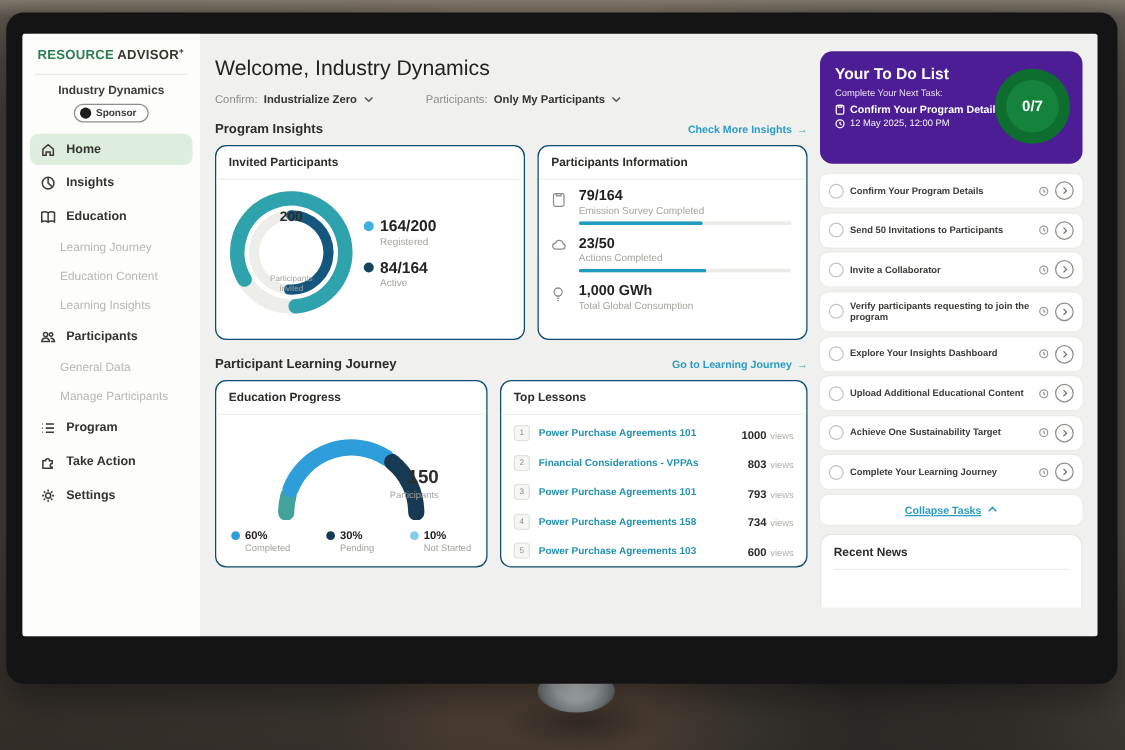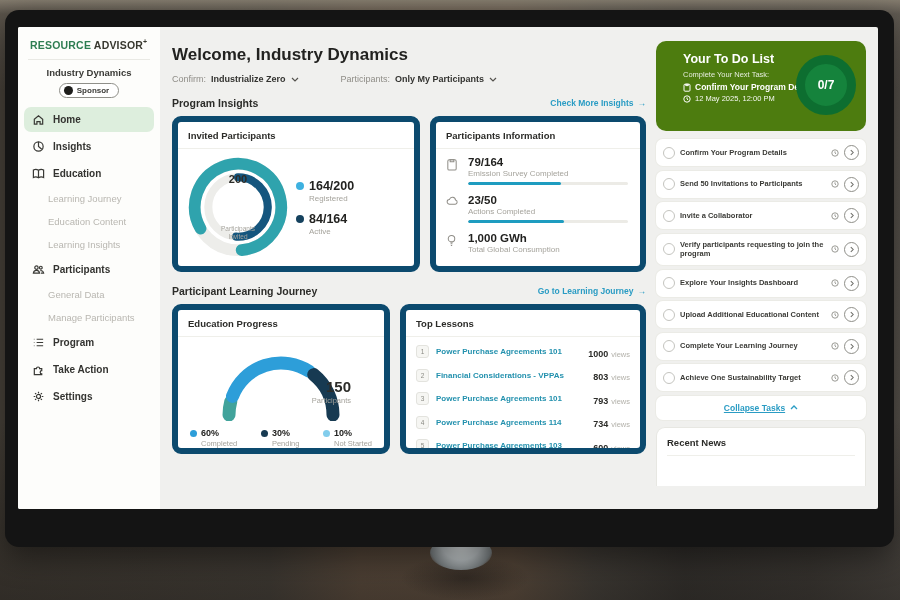--- a/index.html
+++ b/index.html
@@ -30,32 +30,32 @@
   .badge .bdot{width:9px;height:9px;border-radius:50%;background:#1d1d1b;display:inline-block;}
   .nav{display:flex;flex-direction:column;}
   .nav-item{display:flex;align-items:center;gap:8px;padding:6px 8px;margin:1px 6px;font-size:10px;font-weight:700;color:#333330;border-radius:7px;cursor:pointer;}
   .nav-item.active{background:#ddeedd;}
   .nav-item svg{flex:none;}
   .nav-sub{padding:6px 12px 6px 30px;font-size:9.5px;color:#b9b7b1;cursor:pointer;}
 
   
   .main{flex:1;padding:10px 12px 0 12px;box-sizing:border-box;display:flex;gap:10px;}
   .left-col{width:474px;flex:none;}
-  .page-title{font-size:17px;font-weight:700;color:#222220;margin:8px 0 9px;}
+  .page-title{font-size:17px;font-weight:400;color:#222220;margin:8px 0 9px;}
   .filters{display:flex;gap:42px;align-items:center;}
   .filter{display:flex;align-items:center;gap:5px;cursor:pointer;}
   .f-label{font-size:9px;color:#8f8d87;}
   .f-value{font-size:9px;font-weight:800;color:#333330;}
 
   .section-head{display:flex;justify-content:space-between;align-items:center;margin:13px 0 7px;}
   .section-title{font-size:10.5px;font-weight:800;color:#2c2c29;}
   .section-link{font-size:8.5px;font-weight:700;color:#2a9cc4;cursor:pointer;display:flex;align-items:center;gap:4px;}
 
   .cards-row{display:flex;gap:10px;}
-  .card{background:#fff;border:6px solid #0c4a6e;border-radius:9px;box-sizing:border-box;overflow:hidden;}
+  .card{background:#fff;border:1px solid #0c4a6e;border-radius:9px;box-sizing:border-box;overflow:hidden;}
   .card-title{font-size:9.5px;font-weight:800;color:#2c2c29;padding:8px 10px 7px;border-bottom:1px solid #efefea;}
 
   
   .card-invited{width:248px;height:156px;}
   .inv-body{display:flex;align-items:center;padding:4px 6px;gap:4px;}
   .donut-wrap{position:relative;width:108px;height:108px;flex:none;}
   .donut-center{position:absolute;inset:0;display:flex;flex-direction:column;align-items:center;justify-content:center;text-align:center;gap:40px;}
   .donut-center .dc-val{font-size:11px;font-weight:800;color:#2c2c29;}
   .donut-center .dc-lab{font-size:6.5px;color:#a5a39c;width:52px;line-height:1.3;}
   .leg-item{margin:9px 0;}
@@ -87,21 +87,21 @@
   
   .card-lessons{flex:1;height:150px;}
   .lesson-row{display:flex;align-items:center;gap:7px;padding:3px 10px;height:17.5px;}
   .rank{width:11px;height:11px;flex:none;border:1px solid #e3e3de;background:#f6f6f3;border-radius:3px;font-size:6.5px;color:#8a8a84;display:flex;align-items:center;justify-content:center;}
   .lesson-title{flex:1;font-size:8px;font-weight:700;color:#2391ae;cursor:pointer;white-space:nowrap;overflow:hidden;}
   .views-num{font-size:9px;font-weight:800;color:#2c2c29;}
   .views-suffix{font-size:7.5px;color:#b2b0a9;margin-left:3px;}
 
   
   .todo-col{flex:1;display:flex;flex-direction:column;padding-top:4px;}
-  .todo-hero{position:relative;background:#4d7c0f;border-radius:10px;color:#fff;padding:11px 27px;height:90px;box-sizing:border-box;flex:none;}
+  .todo-hero{position:relative;background:#4c1d95;border-radius:10px;color:#fff;padding:11px 12px;height:90px;box-sizing:border-box;flex:none;}
   .th-title{font-size:12.5px;font-weight:800;}
   .th-sub{font-size:7.5px;color:rgba(255,255,255,.85);margin:4px 0 3px;}
   .th-task,.th-time{display:flex;align-items:center;gap:4px;font-size:8.5px;font-weight:700;margin-top:2px;max-width:135px;}
   .th-time{font-size:7.5px;font-weight:400;color:rgba(255,255,255,.95);}
   .ring{position:absolute;right:10px;top:14px;width:42px;height:42px;border:9px solid #0d6e30;border-radius:50%;display:flex;align-items:center;justify-content:center;font-size:12px;font-weight:800;color:#fff;background:#15833c;}
 
   .tasks{display:flex;flex-direction:column;gap:4.5px;margin-top:8px;}
   .task{background:#fff;border-radius:7px;padding:6px 7px;display:flex;align-items:center;gap:5px;box-shadow:0 0 0 1px #ebebe6;}
   .chk{width:10px;height:10px;flex:none;border:1.5px solid #c4c4bf;border-radius:50%;cursor:pointer;}
   .task-label{flex:1;font-size:7.5px;font-weight:700;color:#3a3a36;line-height:1.3;}
@@ -384,21 +384,21 @@
               <span class="lesson-title">Financial Considerations - VPPAs</span>
               <span><span class="views-num">803</span><span class="views-suffix">views</span></span>
             </div>
             <div class="lesson-row">
               <span class="rank">3</span>
               <span class="lesson-title">Power Purchase Agreements 101</span>
               <span><span class="views-num">793</span><span class="views-suffix">views</span></span>
             </div>
             <div class="lesson-row">
               <span class="rank">4</span>
-              <span class="lesson-title">Power Purchase Agreements 114</span>
+              <span class="lesson-title">Power Purchase Agreements 158</span>
               <span><span class="views-num">734</span><span class="views-suffix">views</span></span>
             </div>
             <div class="lesson-row">
               <span class="rank">5</span>
               <span class="lesson-title">Power Purchase Agreements 103</span>
               <span><span class="views-num">600</span><span class="views-suffix">views</span></span>
             </div>
           </div>
         </div>
       </div>
@@ -517,36 +517,36 @@
                 </svg>
               </span>
           <span class="go">
                 <svg width="4" height="7" viewBox="0 0 5 8" fill="none" stroke="#6d6d68" stroke-width="1.3">
                   <path d="M1 1l3 3-3 3"></path>
                 </svg>
               </span>
         </div>
         <div class="task">
           <span class="chk"></span>
+          <span class="task-label">Achieve One Sustainability Target</span>
+          <span class="t-clock">
+                <svg width="8" height="8" viewBox="0 0 8 8" fill="none" stroke="#9a9a94" stroke-width="1">
+                  <circle cx="4" cy="4" r="3.2"></circle>
+                  <path d="M4 2.4V4l1.2 1"></path>
+                </svg>
+              </span>
+          <span class="go">
+                <svg width="4" height="7" viewBox="0 0 5 8" fill="none" stroke="#6d6d68" stroke-width="1.3">
+                  <path d="M1 1l3 3-3 3"></path>
+                </svg>
+              </span>
+        </div>
+        <div class="task">
+          <span class="chk"></span>
           <span class="task-label">Complete Your Learning Journey</span>
-          <span class="t-clock">
-                <svg width="8" height="8" viewBox="0 0 8 8" fill="none" stroke="#9a9a94" stroke-width="1">
-                  <circle cx="4" cy="4" r="3.2"></circle>
-                  <path d="M4 2.4V4l1.2 1"></path>
-                </svg>
-              </span>
-          <span class="go">
-                <svg width="4" height="7" viewBox="0 0 5 8" fill="none" stroke="#6d6d68" stroke-width="1.3">
-                  <path d="M1 1l3 3-3 3"></path>
-                </svg>
-              </span>
-        </div>
-        <div class="task">
-          <span class="chk"></span>
-          <span class="task-label">Achieve One Sustainability Target</span>
           <span class="t-clock">
                 <svg width="8" height="8" viewBox="0 0 8 8" fill="none" stroke="#9a9a94" stroke-width="1">
                   <circle cx="4" cy="4" r="3.2"></circle>
                   <path d="M4 2.4V4l1.2 1"></path>
                 </svg>
               </span>
           <span class="go">
                 <svg width="4" height="7" viewBox="0 0 5 8" fill="none" stroke="#6d6d68" stroke-width="1.3">
                   <path d="M1 1l3 3-3 3"></path>
                 </svg>

